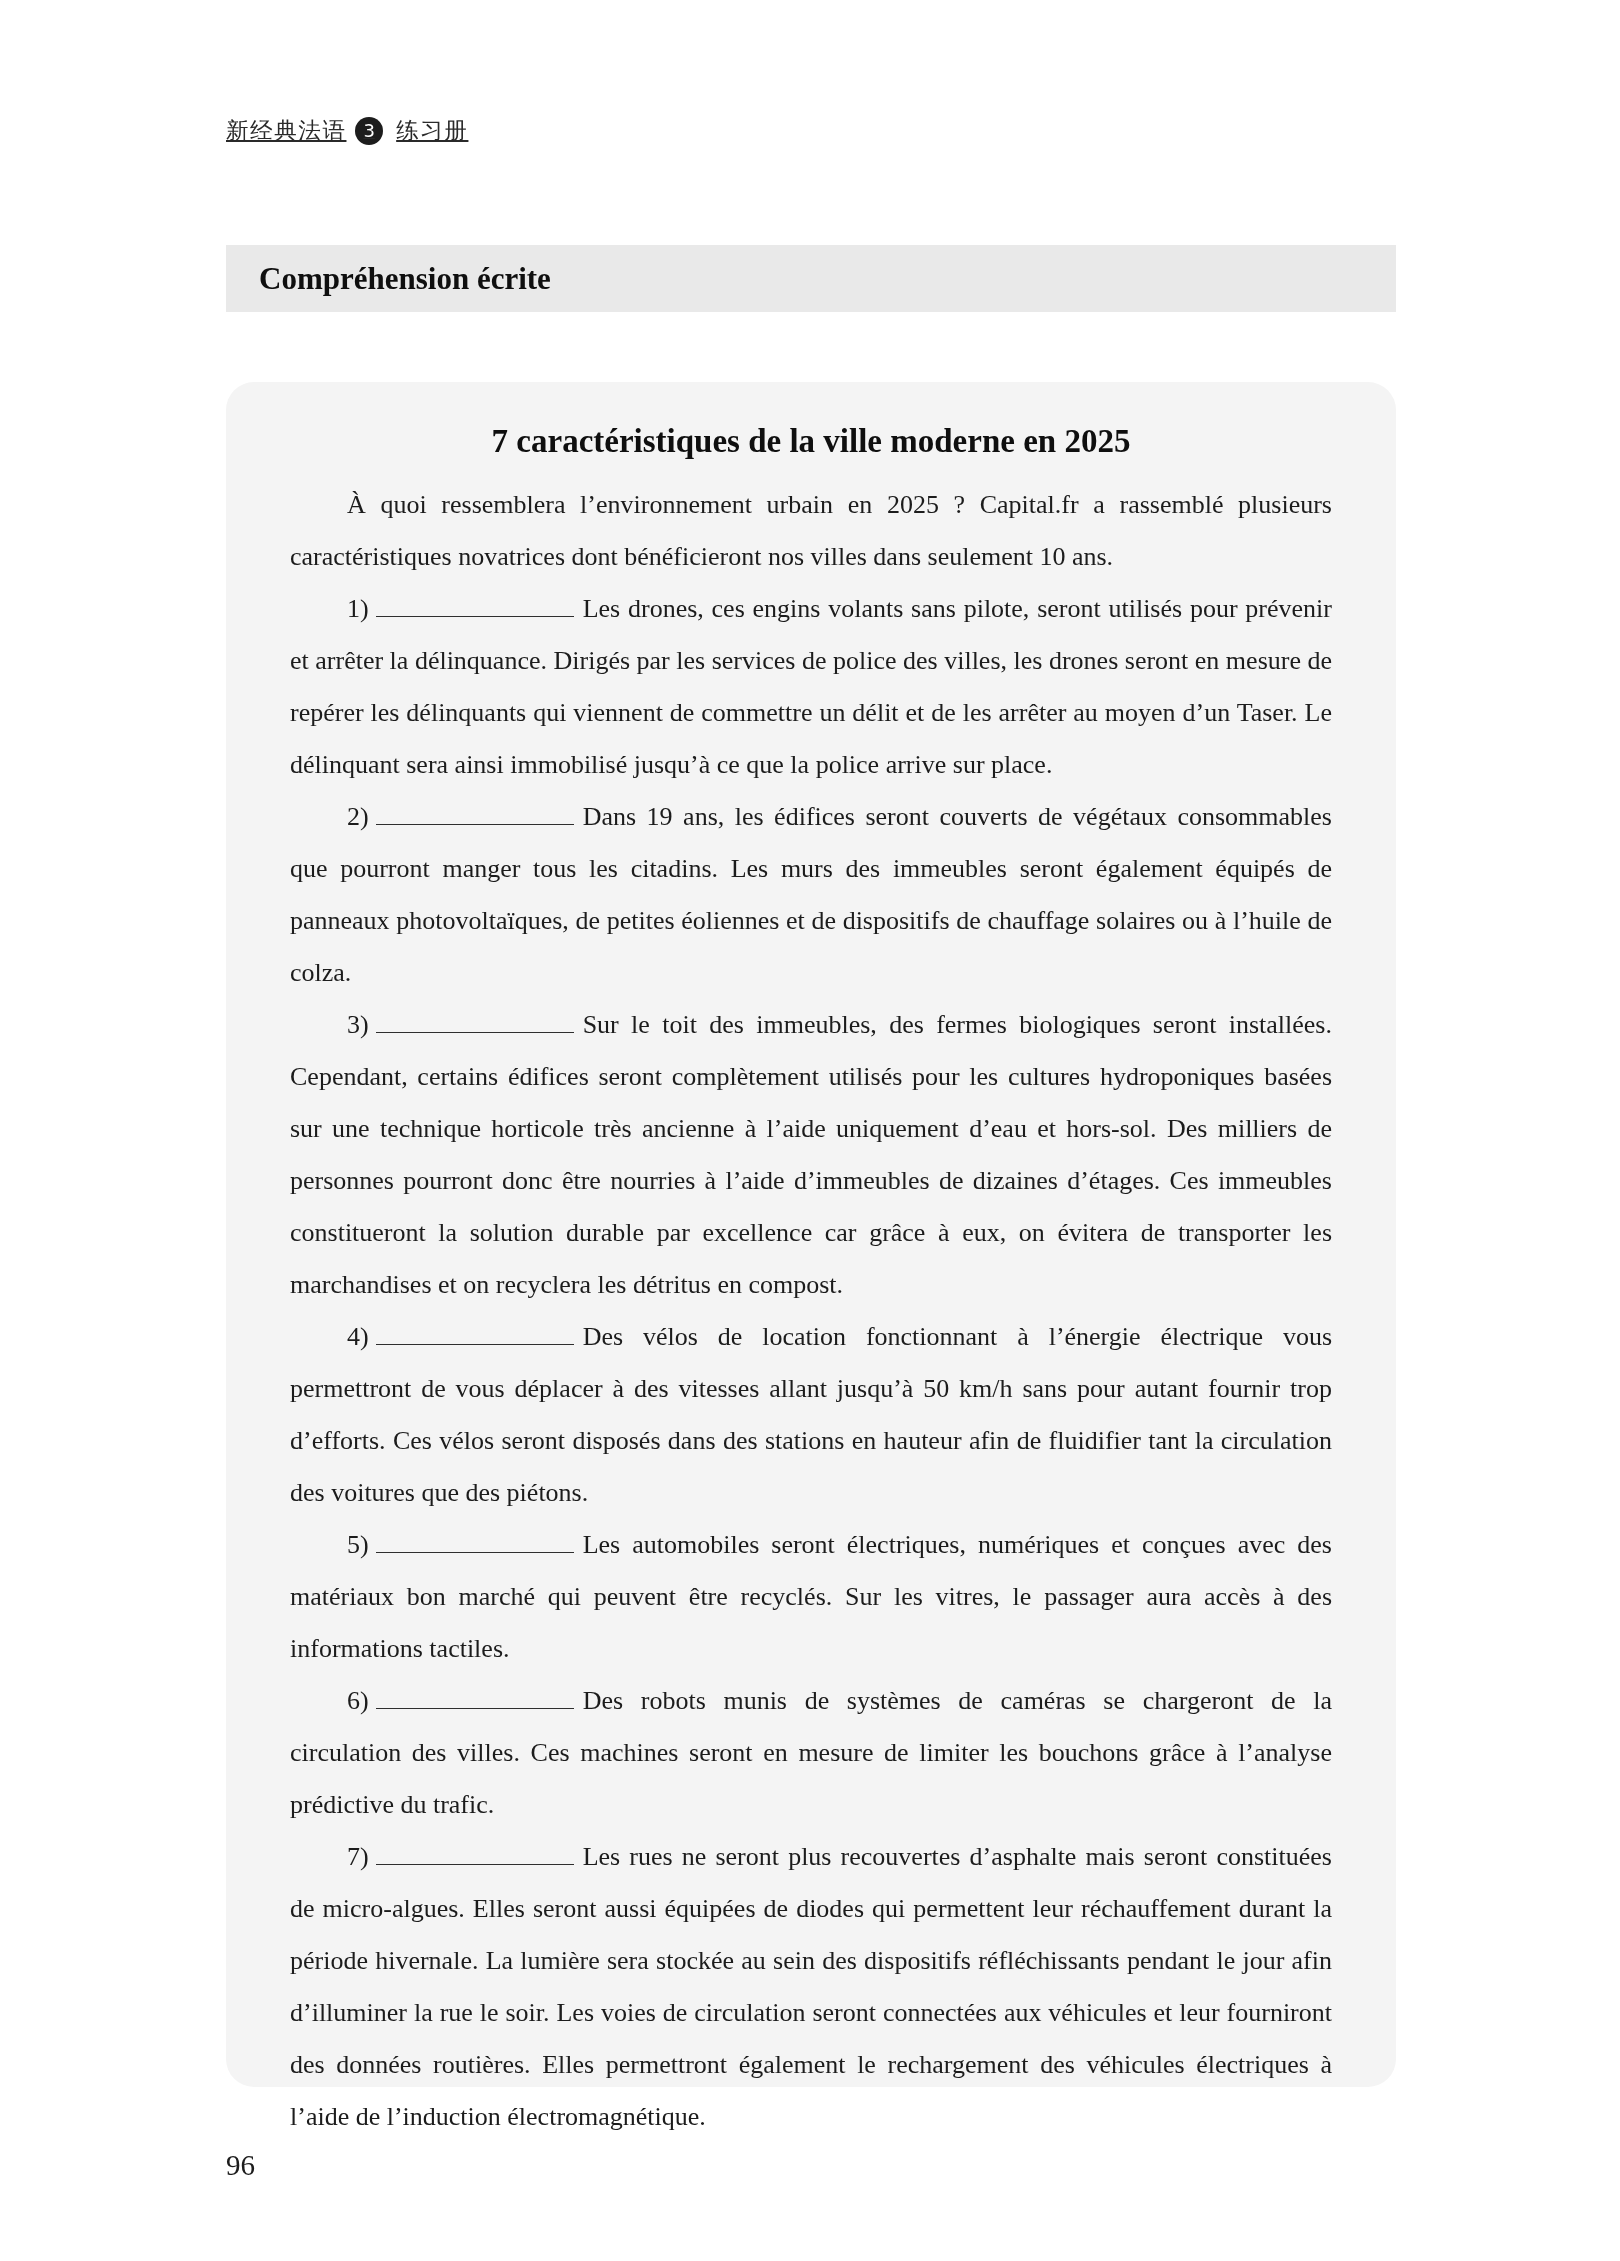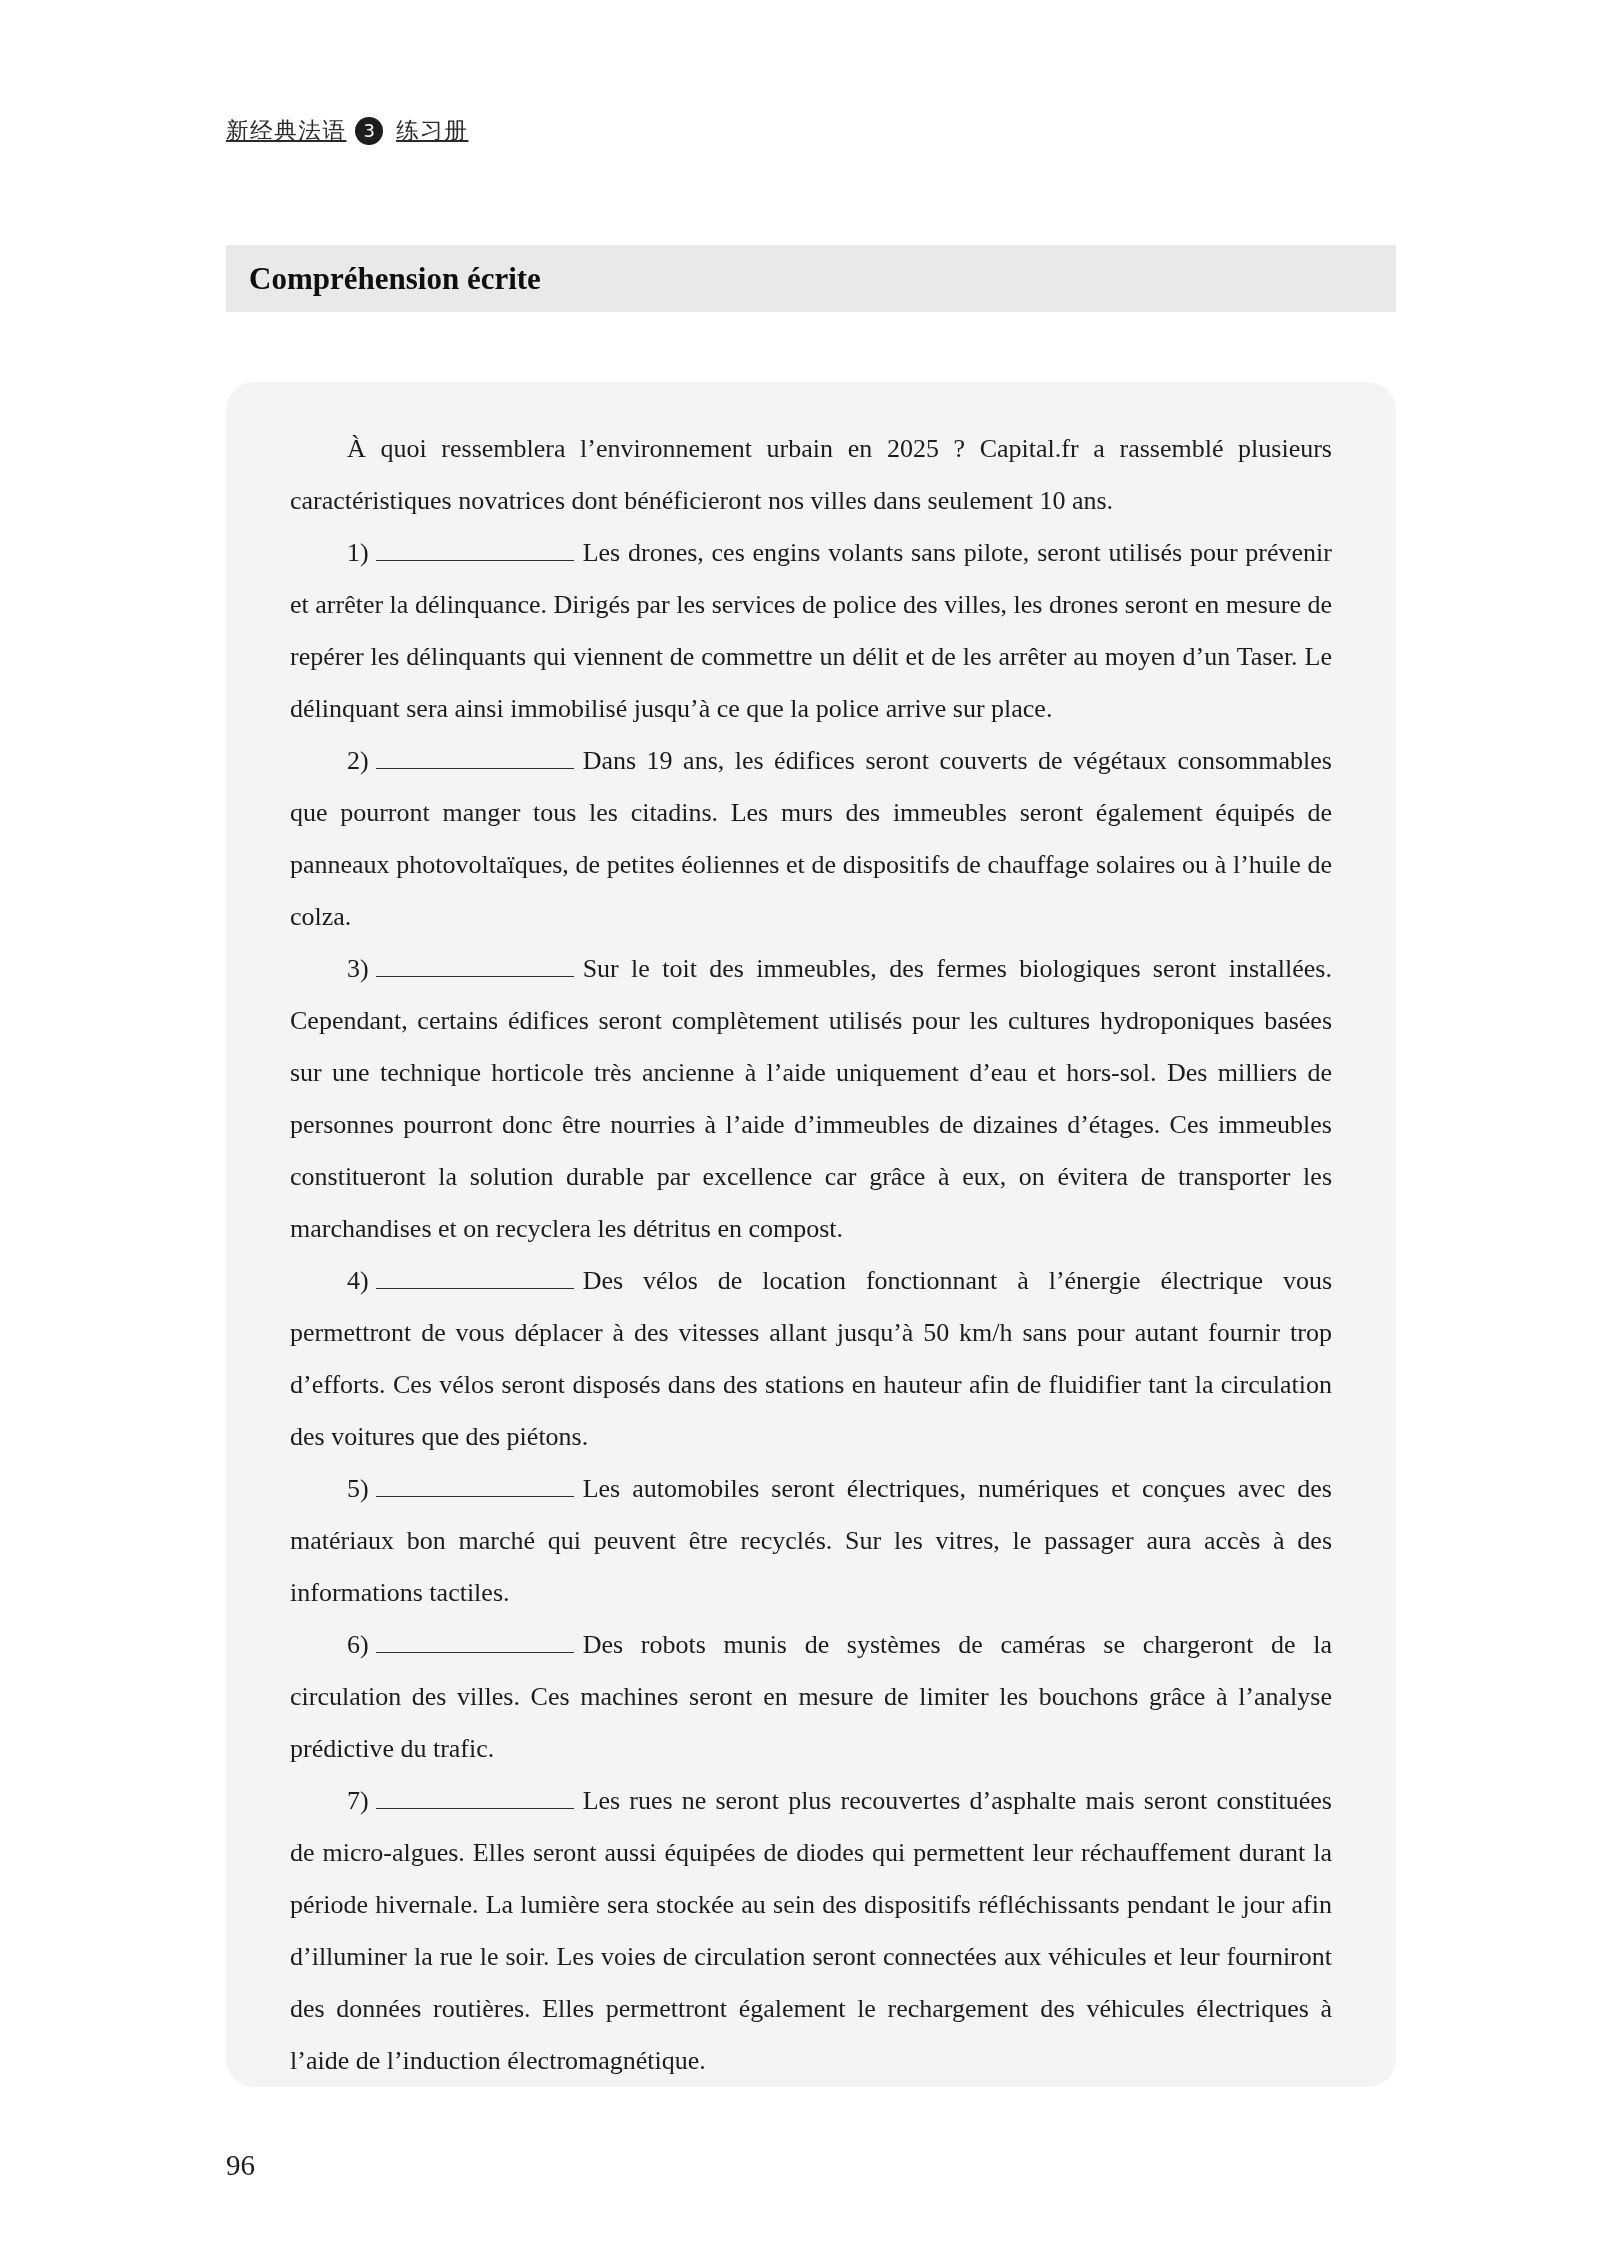--- a/index.html
+++ b/index.html
@@ -45,21 +45,21 @@
   
   .section-banner {
     position: absolute;
     left: 226px;
     top: 245px;
     width: 1170px;
     height: 67px;
     background: #e9e9e9;
     display: flex;
     align-items: center;
-    padding-left: 23px;
+    padding-left: 33px;
   }
   .section-title {
     font-size: 31px;
     font-weight: bold;
     color: #0f0f0f;
   }
 
   
   .passage-box {
     position: absolute;
@@ -115,20 +115,21 @@
   <span>新经典法语</span>
   <span class="volume-badge">3</span>
   <span>练习册</span>
 </div>
 
 <div class="section-banner">
   <span class="section-title">Compréhension écrite</span>
 </div>
 
 <div class="passage-box">
+  <h2 class="passage-title">7 caractéristiques de la ville moderne en 2025</h2>
 
   <p class="passage-intro">À quoi ressemblera l’environnement urbain en 2025 ? Capital.fr a rassemblé plusieurs caractéristiques novatrices dont bénéficieront nos villes dans seulement 10 ans.</p>
 
   <p class="passage-item"><span class="item-number">1)</span><span class="blank"></span><span class="item-text">Les drones, ces engins volants sans pilote, seront utilisés pour prévenir et arrêter la délinquance. Dirigés par les services de police des villes, les drones seront en mesure de repérer les délinquants qui viennent de commettre un délit et de les arrêter au moyen d’un Taser. Le délinquant sera ainsi immobilisé jusqu’à ce que la police arrive sur place.</span></p>
 
   <p class="passage-item"><span class="item-number">2)</span><span class="blank"></span><span class="item-text">Dans 19 ans, les édifices seront couverts de végétaux consommables que pourront manger tous les citadins. Les murs des immeubles seront également équipés de panneaux photovoltaïques, de petites éoliennes et de dispositifs de chauffage solaires ou à l’huile de colza.</span></p>
 
   <p class="passage-item"><span class="item-number">3)</span><span class="blank"></span><span class="item-text">Sur le toit des immeubles, des fermes biologiques seront installées. Cependant, certains édifices seront complètement utilisés pour les cultures hydroponiques basées sur une technique horticole très ancienne à l’aide uniquement d’eau et hors-sol. Des milliers de personnes pourront donc être nourries à l’aide d’immeubles de dizaines d’étages. Ces immeubles constitueront la solution durable par excellence car grâce à eux, on évitera de transporter les marchandises et on recyclera les détritus en compost.</span></p>
 
   <p class="passage-item"><span class="item-number">4)</span><span class="blank"></span><span class="item-text">Des vélos de location fonctionnant à l’énergie électrique vous permettront de vous déplacer à des vitesses allant jusqu’à 50 km/h sans pour autant fournir trop d’efforts. Ces vélos seront disposés dans des stations en hauteur afin de fluidifier tant la circulation des voitures que des piétons.</span></p>

